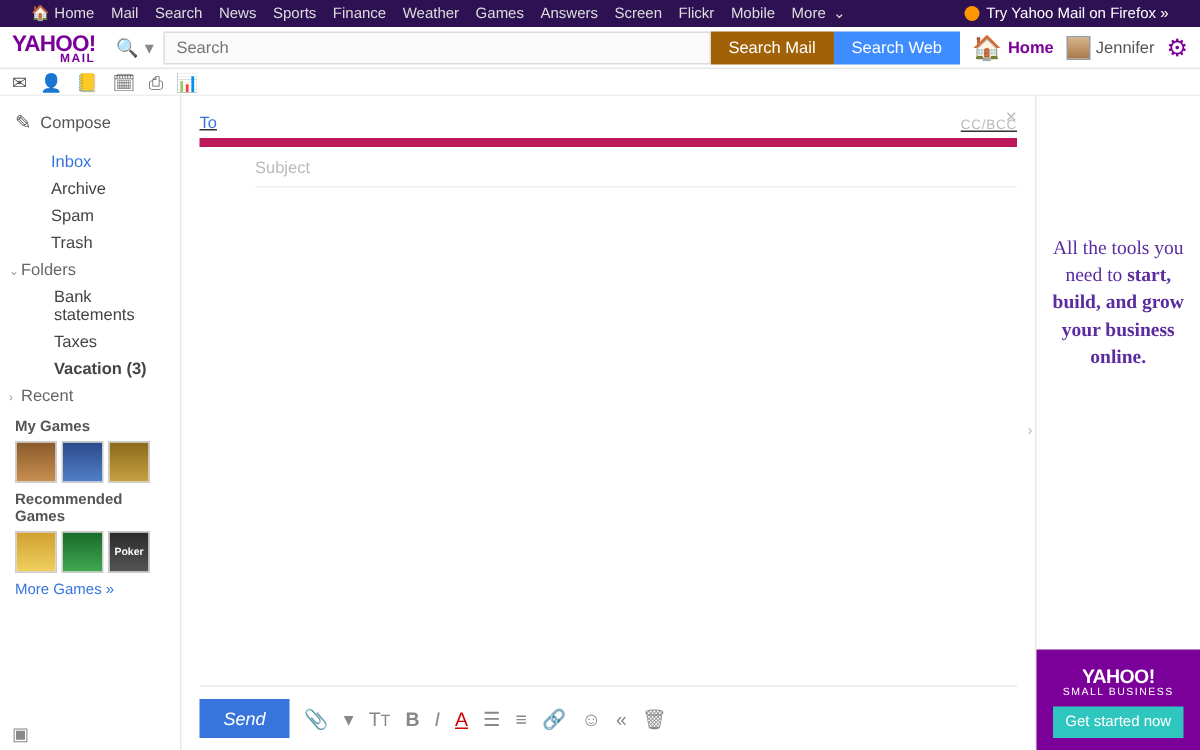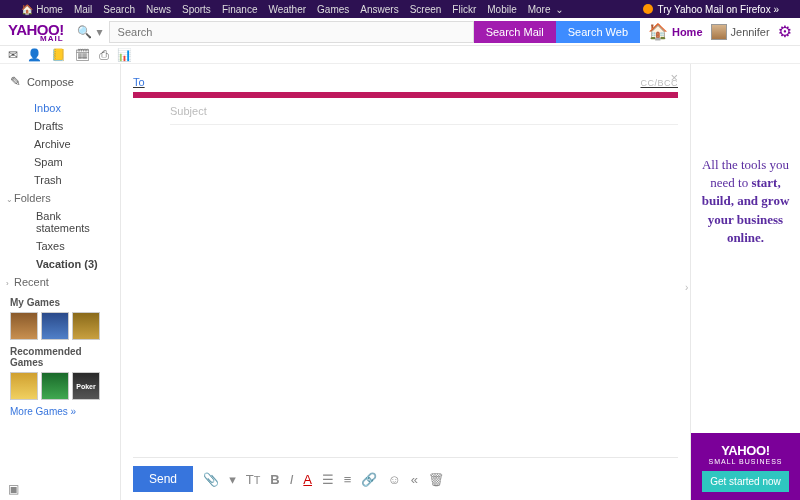--- a/index.html
+++ b/index.html
@@ -10,21 +10,21 @@
 .topbar .try { color: #fff; display: flex; align-items: center; gap: 4px; }
 .topbar .ff-icon { width: 10px; height: 10px; background: #ff9500; border-radius: 50%; }
 .topbar .chev { margin-left: 2px; }
 .header { display: flex; align-items: center; height: 28px; padding: 0 8px; gap: 8px; border-bottom: 1px solid #e8e8e8; }
 .logo { font-weight: 800; color: #7B0099; font-size: 15px; letter-spacing: -0.5px; }
 .logo .sub { font-size: 8px; font-weight: 700; letter-spacing: 1px; display: block; text-align: right; line-height: 6px; margin-top: -2px; }
 .search-wrap { flex: 1; display: flex; align-items: center; }
 .search-icon-wrap { display: flex; align-items: center; color: #888; padding: 0 6px; gap: 4px; }
 .search-input { flex: 1; border: 1px solid #ddd; height: 22px; padding: 0 8px; font-size: 11px; background: #fafafa; }
 .btn { height: 22px; border: none; color: #fff; font-size: 11px; padding: 0 12px; cursor: pointer; }
-.btn-mail { background: #a21caf; }
+.btn-mail { background: #a16207; }
 .btn-web { background: #3e8cff; }
 .home-wrap { display: flex; align-items: center; gap: 4px; color: #7B0099; font-size: 11px; font-weight: 600; }
 .home-icon { font-size: 16px; }
 .user-wrap { display: flex; align-items: center; gap: 4px; font-size: 11px; color: #555; }
 .avatar { width: 16px; height: 16px; background: linear-gradient(#d6b48c, #a87848); border: 1px solid #999; }
 .gear { color: #7B0099; font-size: 16px; cursor: pointer; }
 .iconrow { height: 18px; display: flex; align-items: center; gap: 9px; padding: 0 8px; border-bottom: 1px solid #eee; color: #555; }
 .iconrow span { font-size: 12px; cursor: pointer; }
 .main { display: flex; height: calc(500px - 18px - 28px - 18px); }
 .sidebar { width: 120px; padding: 6px 0; font-size: 11px; }
@@ -45,21 +45,21 @@
 .content { flex: 1; border-left: 1px solid #e8e8e8; display: flex; flex-direction: column; padding: 8px 12px 0; position: relative; }
 .close-x { position: absolute; top: 6px; right: 12px; color: #bbb; font-size: 13px; cursor: pointer; }
 .to-row { display: flex; align-items: flex-end; border-bottom: 6px solid #be185d; padding: 4px 0; text-decoration: underline; }
 .to-label { color: #3775dd; font-size: 11px; width: 30px; }
 .ccbcc { color: #bbb; font-size: 9px; margin-left: auto; cursor: pointer; letter-spacing: 0.5px; }
 .subject-row { border-bottom: 1px solid #eee; padding: 6px 0; margin-left: 37px; }
 .subject-input { border: none; width: 100%; font-size: 11px; color: #333; outline: none; }
 .subject-input::placeholder { color: #bbb; }
 .body-area { flex: 1; }
 .toolbar { border-top: 1px solid #e8e8e8; padding: 8px 0; display: flex; align-items: center; gap: 10px; font-size: 13px; color: #888; }
-.send-btn { background: #3775dd; color: #fff; border: none; padding: 6px 16px; font-size: 12px; cursor: pointer; }
+.send-btn { background: #3775dd; color: #fff; border: none; padding: 6px 16px; font-size: 12px; cursor: pointer; font-style: italic; }
 .tool-ic { cursor: pointer; }
 .adcol { width: 110px; border-left: 1px solid #e8e8e8; display: flex; flex-direction: column; align-items: center; position: relative; }
 .adcol .collapse { position: absolute; left: -6px; top: 50%; color: #bbb; font-size: 10px; cursor: pointer; background: #fff; }
 .ad-body { padding: 12px 8px; text-align: center; color: #5a2ca0; font-size: 13px; line-height: 1.4; font-family: Georgia, serif; margin-top: 80px; }
 .ad-body b { font-weight: bold; }
 .ad-foot { background: #7B0099; color: #fff; width: 100%; text-align: center; padding: 10px 6px 8px; margin-top: auto; }
 .ad-logo { font-weight: 800; font-size: 13px; letter-spacing: -0.4px; }
 .ad-logo-sub { font-size: 7px; letter-spacing: 1px; }
 .ad-cta { background: #2fc6c0; color: #fff; border: none; padding: 5px 8px; font-size: 10px; margin-top: 6px; cursor: pointer; }
 .g1 { background: linear-gradient(#8a5a2a,#c89050); }
@@ -128,21 +128,20 @@
 </div>
 
 <div class="main">
   <div class="sidebar">
     <div class="compose">
       <span class="compose-icon">✎</span>
       <span>Compose</span>
     </div>
     <div class="folders">
       <div class="folder-item active">Inbox</div>
-      <div class="folder-item">Drafts</div>
       <div class="folder-item">Archive</div>
       <div class="folder-item">Spam</div>
       <div class="folder-item">Trash</div>
       <div class="folder-head"><span class="chevron">⌄</span><span>Folders</span></div>
       <div class="folder-item indent">Bank statements</div>
       <div class="folder-item indent">Taxes</div>
       <div class="folder-item indent bold">Vacation (3)</div>
       <div class="folder-head"><span class="chevron">›</span><span>Recent</span></div>
     </div>
     <div class="games-head">My Games</div>

